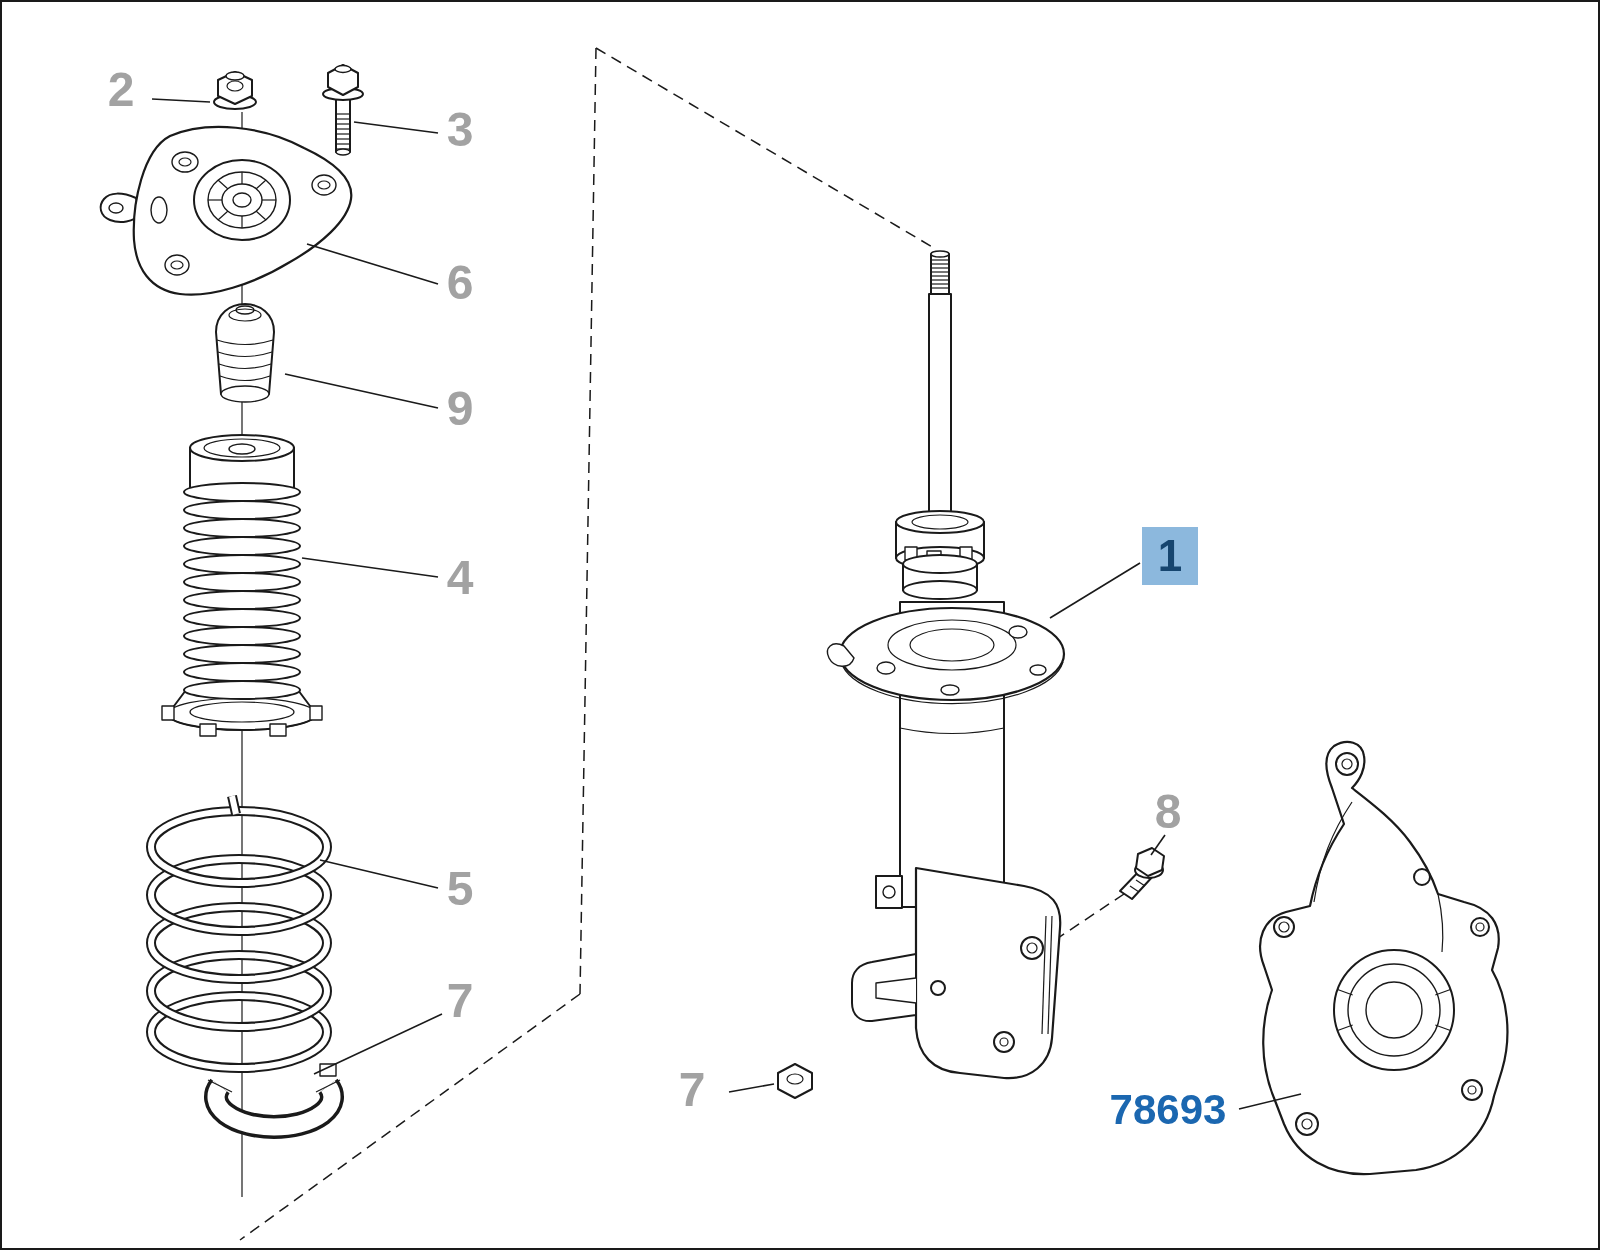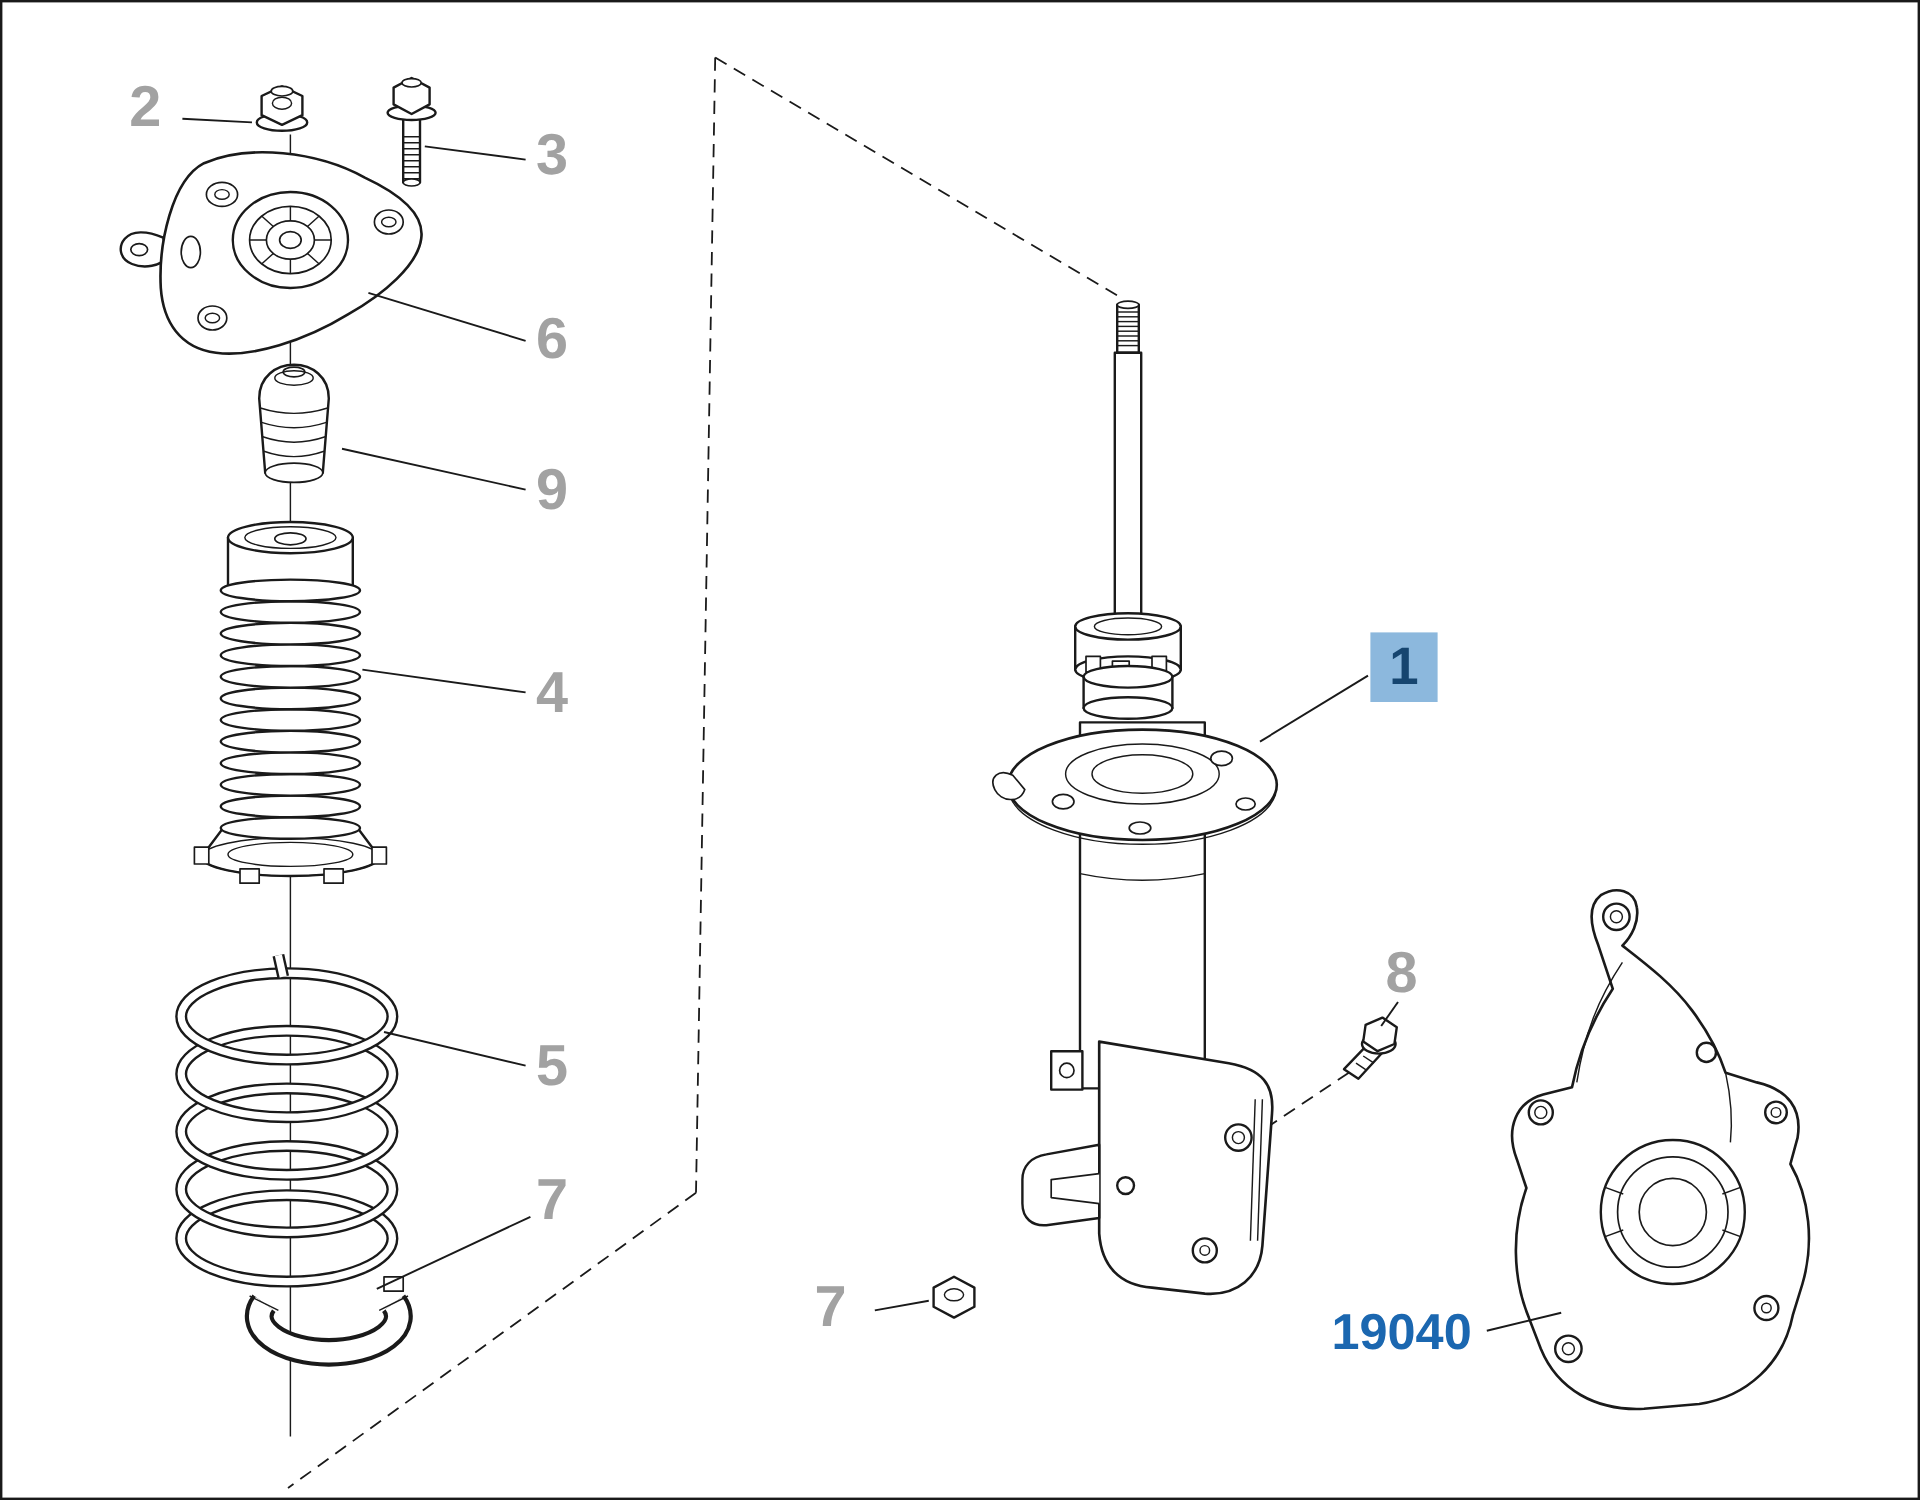--- a/index.html
+++ b/index.html
@@ -277,15 +277,15 @@
   <div class="callout" style="left:458px;top:128px">3</div>
   <div class="callout" style="left:458px;top:281px">6</div>
   <div class="callout" style="left:458px;top:407px">9</div>
   <div class="callout" style="left:458px;top:576px">4</div>
   <div class="callout" style="left:458px;top:887px">5</div>
   <div class="callout" style="left:458px;top:999px">7</div>
   <div class="callout hl" style="left:1168px;top:554px">1</div>
   <div class="callout" style="left:1166px;top:810px">8</div>
   <div class="callout" style="left:690px;top:1088px">7</div>
 
-  <div class="partlink" style="left:1166px;top:1108px">19040</div>
+  <div class="partlink" style="left:1166px;top:1108px">78693</div>
 
 </div>
 
 </body></html>

